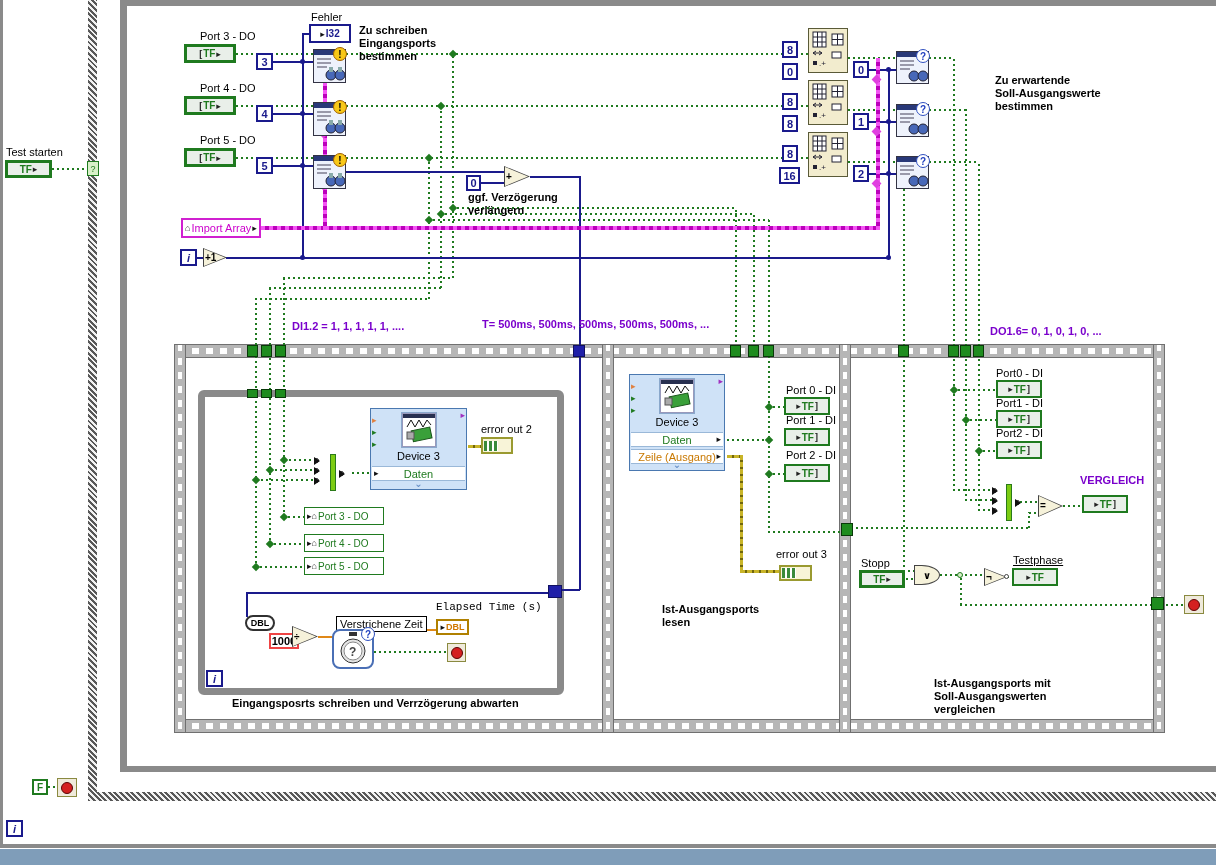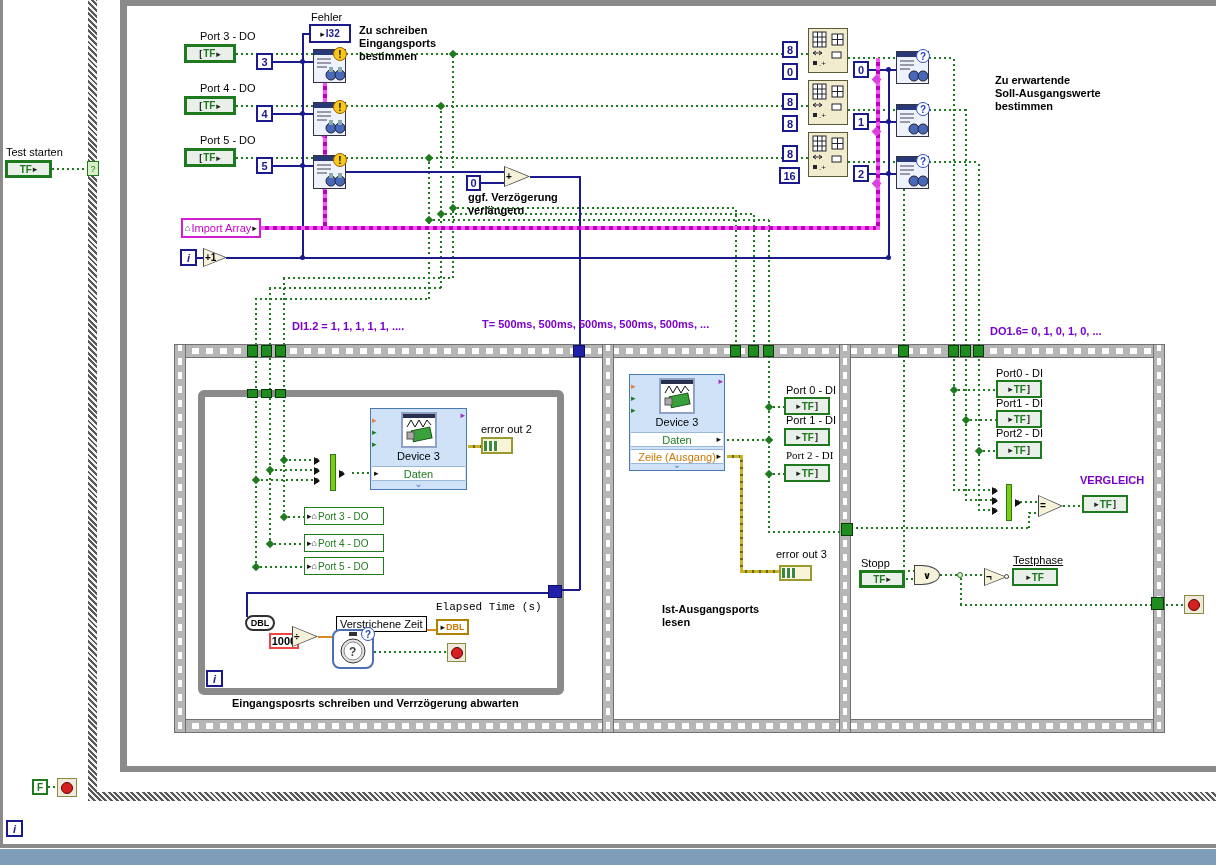--- a/index.html
+++ b/index.html
@@ -299,21 +299,21 @@
     </div>
     <div class="lbl b" style="left: 232px; top: 697px;">
       <div style="position: static;">Eingangsposrts schreiben und Verrzögerung abwarten</div>
     </div>
     <div class="lbl" style="left: 786px; top: 384px;">
       <div style="position: static;">Port 0 - DI</div>
     </div>
     <div class="lbl" style="left: 786px; top: 414px;">
       <div style="position: static;">Port 1 - DI</div>
     </div>
-    <div class="lbl" style="left: 786px; top: 449px; font-family: Liberation Serif, serif;">
+    <div class="lbl" style="left: 786px; top: 449px;">
       <div style="position: static;">Port 2 - DI</div>
     </div>
     <div class="lbl" style="left: 776px; top: 548px;">
       <div style="position: static;">error out 3</div>
     </div>
     <div class="lbl b" style="left: 662px; top: 603px;">
       <div style="position: static;">Ist-Ausgangsports</div>
       <div style="position: static;">lesen</div>
     </div>
     <div class="lbl" style="left: 996px; top: 367px;">
@@ -326,20 +326,25 @@
       <div style="position: static;">Port2 - DI</div>
     </div>
     <div class="lbl b pu" style="left: 1080px; top: 474px;">
       <div style="position: static;">VERGLEICH</div>
     </div>
     <div class="lbl" style="left: 861px; top: 557px;">
       <div style="position: static;">Stopp</div>
     </div>
     <div class="lbl" style="left: 1013px; top: 554px; text-decoration: underline;">
       <div style="position: static;">Testphase</div>
+    </div>
+    <div class="lbl b" style="left: 934px; top: 677px;">
+      <div style="position: static;">Ist-Ausgangsports mit</div>
+      <div style="position: static;">Soll-Ausgangswerten</div>
+      <div style="position: static;">vergleichen</div>
     </div>
     <div class="tf sc" style="left: 5px; top: 160px; width: 47px; height: 18px;">
       <span style="position: static;">TF</span>
       <span class="gl" style="position: static;">▸</span>
     </div>
     <div class="tf ac" style="left: 184px; top: 44px; width: 52px; height: 19px;">
       <span class="gl" style="position: static;">[</span>
       <span style="position: static;">TF</span>
       <span class="gl" style="position: static;">▸</span>
     </div>

